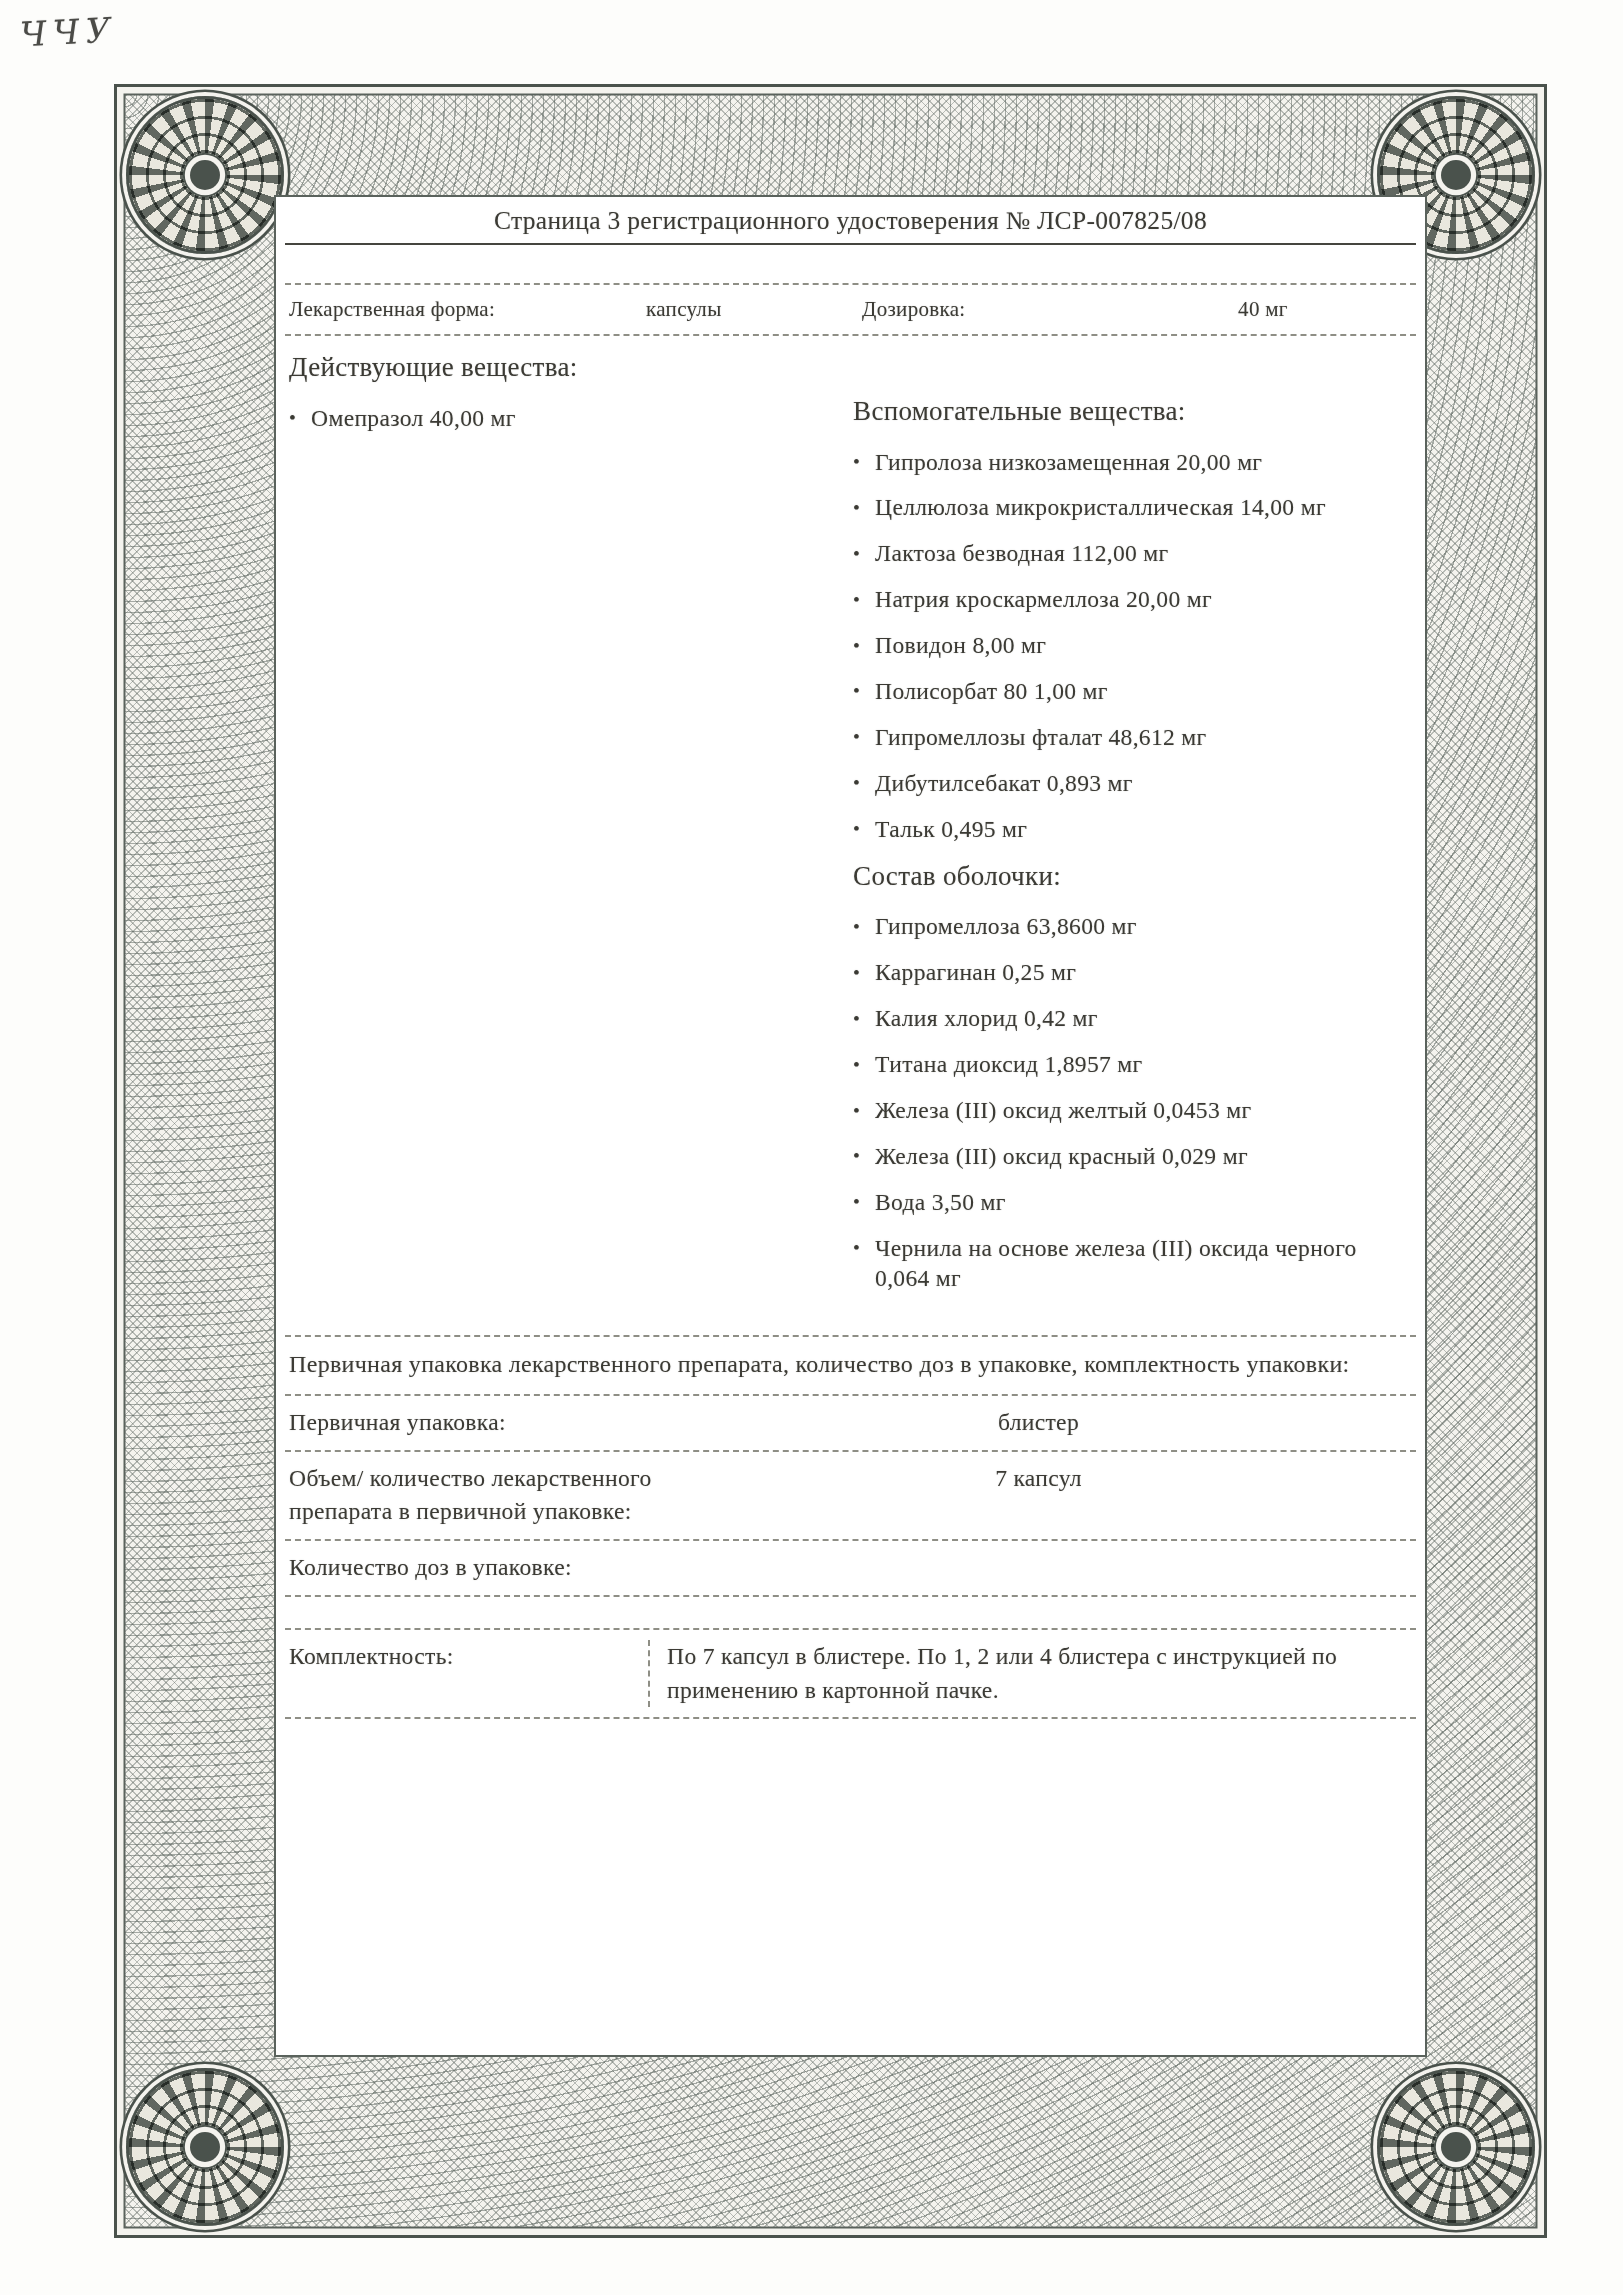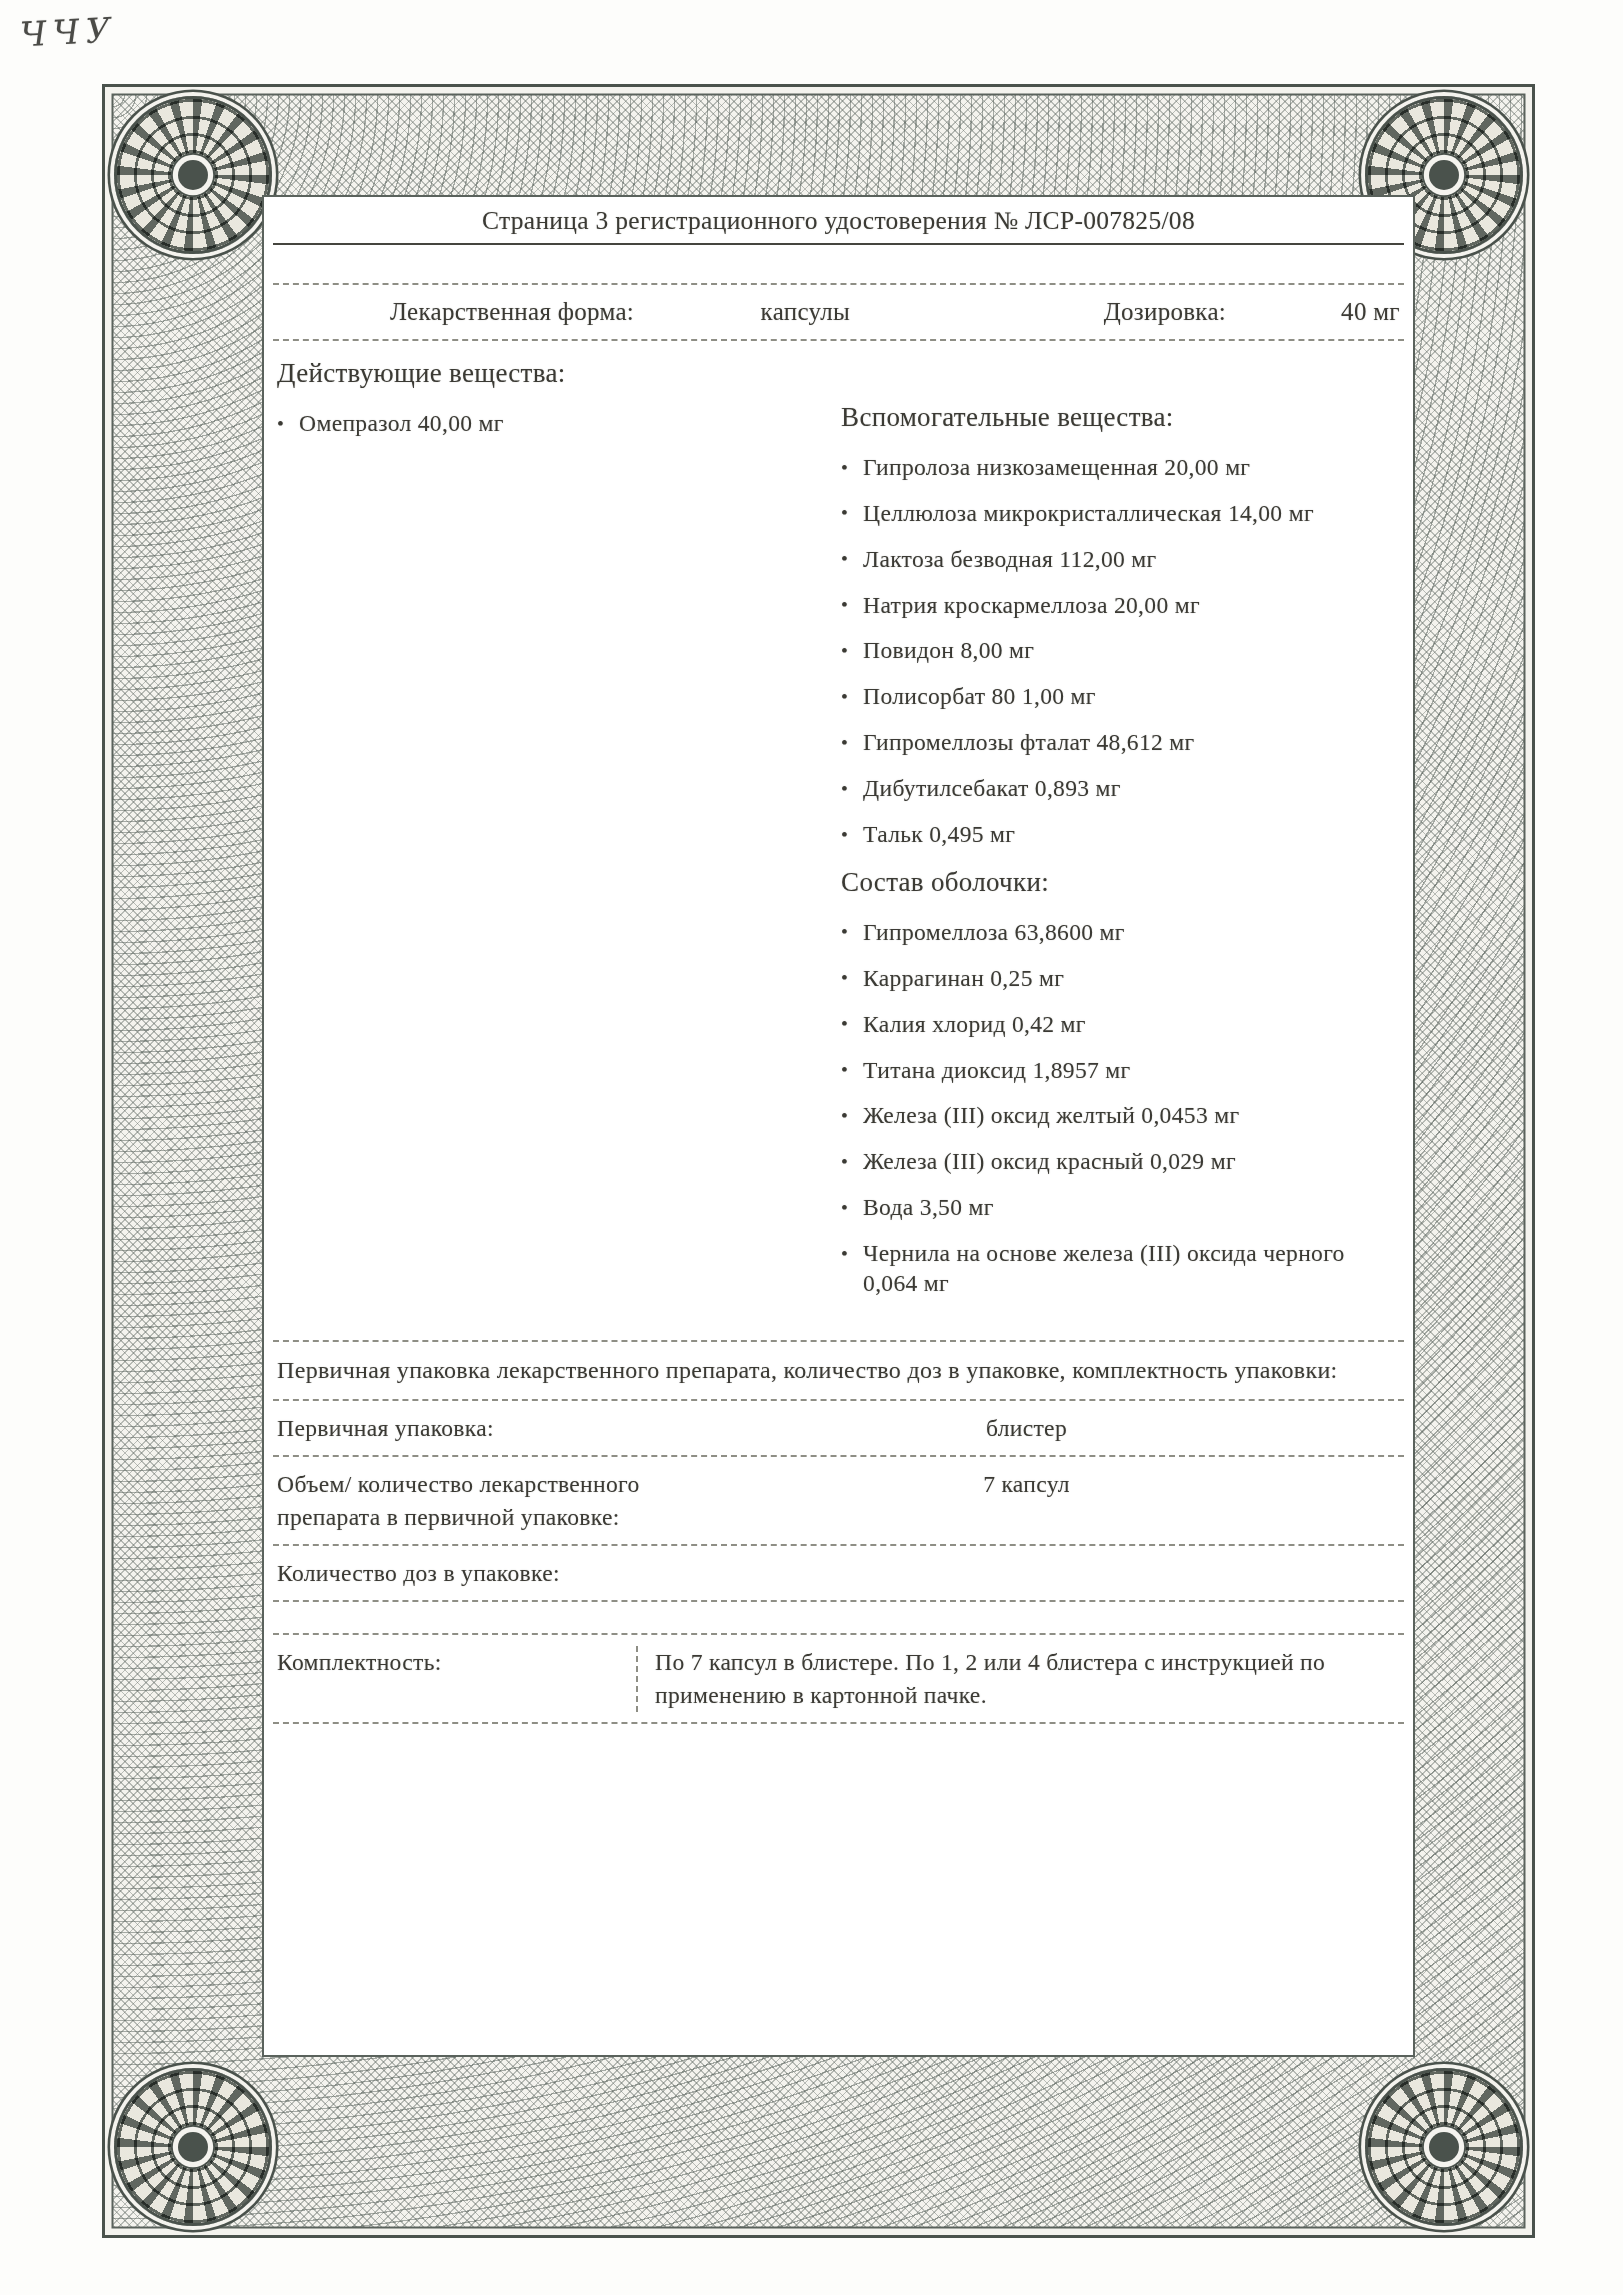--- a/index.html
+++ b/index.html
@@ -9,21 +9,21 @@
   }
   .txt{text-shadow:0 0 1.3px rgba(59,58,52,.28);letter-spacing:0.3px;}
   
   .corner-mark{
     position:absolute;left:19.6px;top:11.8px;font-size:34px;color:#2c2c28;
     font-style:italic;transform:rotate(-3deg);letter-spacing:6.5px;
     font-family:"DejaVu Serif",serif;opacity:.85;
   }
   
   .frame{
-    position:absolute;left:102px;top:84px;width:1427px;height:2148px;
+    position:absolute;left:114px;top:84px;width:1427px;height:2148px;
     background-color:#f4f3ee;
     background-image:
       repeating-radial-gradient(circle at 7.9px 7.9px, rgba(84,94,88,.50) 0 1.3px, transparent 1.3px 11px),
       repeating-linear-gradient(45deg, rgba(84,94,88,.38) 0 1.3px, transparent 1.3px 5.9px),
       repeating-linear-gradient(135deg, rgba(84,94,88,.38) 0 1.3px, transparent 1.3px 5.9px);
     border:3.9px solid #4a524c;
     box-shadow: inset 0 0 0 6.5px #f4f3ee, inset 0 0 0 8.5px #5a625c;
   }
   .rosette{
     position:absolute;width:152px;height:152px;border-radius:50%;
@@ -45,21 +45,21 @@
   
   .inner{
     position:absolute;left:157px;top:108px;right:117px;bottom:178px;
     background:#ffffff;border:2px solid #5a625c;
     padding:0 9.2px;box-sizing:border-box;
   }
   .header{
     text-align:center;font-size:25.5px;padding:9.2px 0 6.5px 0;
     border-bottom:2px solid #45453f;
   }
-  .row{font-size:25px;line-height:1.35;padding:10.5px 3.9px;text-align:right;}
+  .row{font-size:21px;line-height:1.35;padding:10.5px 3.9px;}
   .dash-b{border-bottom:2px dashed #8e8e85;}
   .dash-t{border-top:2px dashed #8e8e85;}
   .bold{font-weight:400;}
   
   .form-row{
     display:grid;grid-template-columns:357px 216px 376px 1fr;
     margin-top:38px;align-items:center;
   }
   
   .columns{display:flex;padding:14.4px 3.9px 26px 3.9px;}

